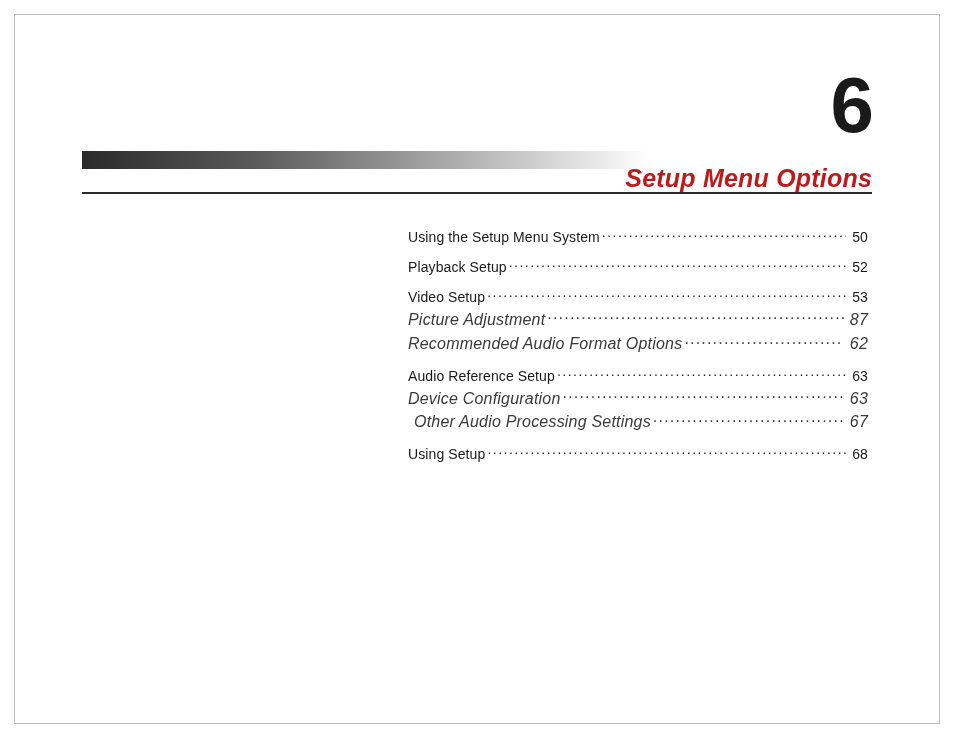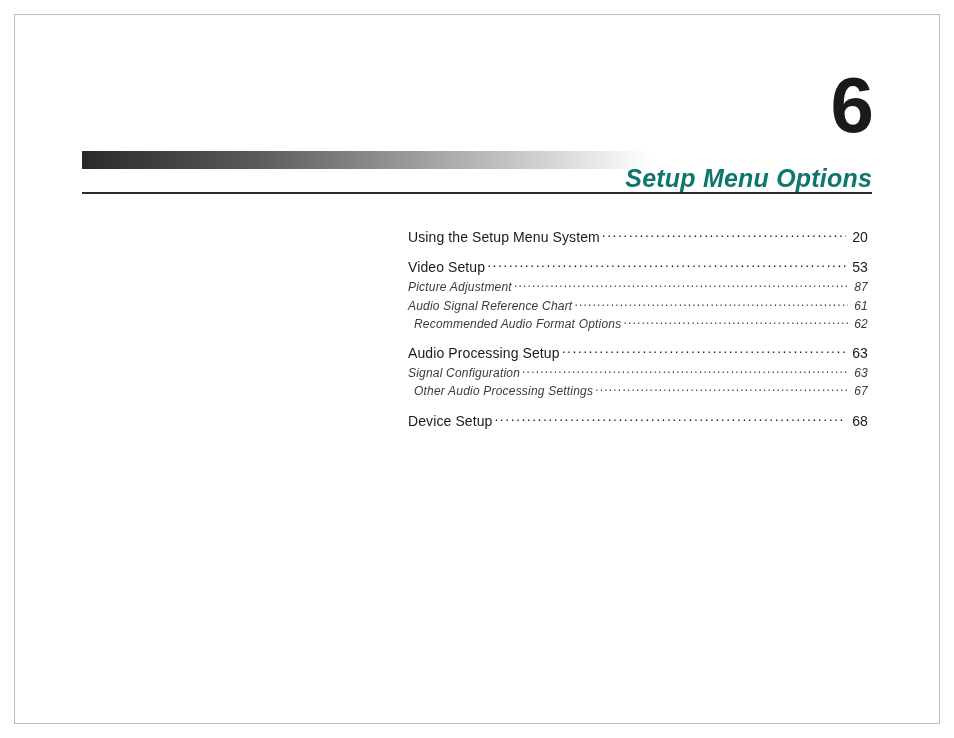--- a/index.html
+++ b/index.html
@@ -51,41 +51,41 @@
     border-top: 2px solid #2a2a2a;
   }
   .section-title {
     position: absolute;
     right: 82px;
     top: 164px;
     font-size: 25px;
     font-style: italic;
     font-weight: 700;
     font-family: "Optima", "Candara", "Segoe UI", sans-serif;
-    color: #0f766e;
+    color: #b91c1c;
     letter-spacing: 0.2px;
   }
   .toc {
     position: absolute;
     left: 408px;
     top: 228px;
     width: 460px;
   }
   .toc-row {
     display: flex;
     align-items: baseline;
     font-size: 14px;
     line-height: 1.35;
     margin-bottom: 11px;
     white-space: nowrap;
     letter-spacing: 0.1px;
     text-align: right;
   }
   .toc-row.sub {
-    font-size: 12px;
+    font-size: 16px;
     font-style: italic;
     color: #3a3a3a;
     margin-top: -9px;
     margin-bottom: 10px;
     letter-spacing: 0.2px;
   }
   .toc-row.sub + .toc-row.sub {
     margin-top: -8px;
     margin-left: 6px;
   }
@@ -129,66 +129,66 @@
 
   <div class="gradient-bar"></div>
   <div class="section-title">Setup Menu Options</div>
   <div class="thin-rule"></div>
 
   <div class="toc">
 
     <div class="toc-row">
       <span class="toc-label">Using the Setup Menu System</span>
       <span class="toc-dots"></span>
-      <span class="toc-page">20</span>
+      <span class="toc-page">50</span>
     </div>
 
+    <div class="toc-row">
+      <span class="toc-label">Playback Setup</span>
+      <span class="toc-dots"></span>
+      <span class="toc-page">52</span>
+    </div>
 
     <div class="toc-row">
       <span class="toc-label">Video Setup</span>
       <span class="toc-dots"></span>
       <span class="toc-page">53</span>
     </div>
     <div class="toc-row sub">
       <span class="toc-label">Picture Adjustment</span>
       <span class="toc-dots"></span>
       <span class="toc-page">87</span>
     </div>
 
     <div class="group-gap"></div>
     <div class="toc-row sub">
-      <span class="toc-label">Audio Signal Reference Chart</span>
-      <span class="toc-dots"></span>
-      <span class="toc-page">61</span>
-    </div>
-    <div class="toc-row sub">
       <span class="toc-label">Recommended Audio Format Options</span>
       <span class="toc-dots"></span>
       <span class="toc-page">62</span>
     </div>
 
     <div class="group-gap"></div>
     <div class="toc-row">
-      <span class="toc-label">Audio Processing Setup</span>
+      <span class="toc-label">Audio Reference Setup</span>
       <span class="toc-dots"></span>
       <span class="toc-page">63</span>
     </div>
     <div class="toc-row sub">
-      <span class="toc-label">Signal Configuration</span>
+      <span class="toc-label">Device Configuration</span>
       <span class="toc-dots"></span>
       <span class="toc-page">63</span>
     </div>
     <div class="toc-row sub">
       <span class="toc-label">Other Audio Processing Settings</span>
       <span class="toc-dots"></span>
       <span class="toc-page">67</span>
     </div>
 
     <div class="group-gap"></div>
     <div class="toc-row">
-      <span class="toc-label">Device Setup</span>
+      <span class="toc-label">Using Setup</span>
       <span class="toc-dots"></span>
       <span class="toc-page">68</span>
     </div>
 
 
   </div>
 </div>
 
 </body></html>

